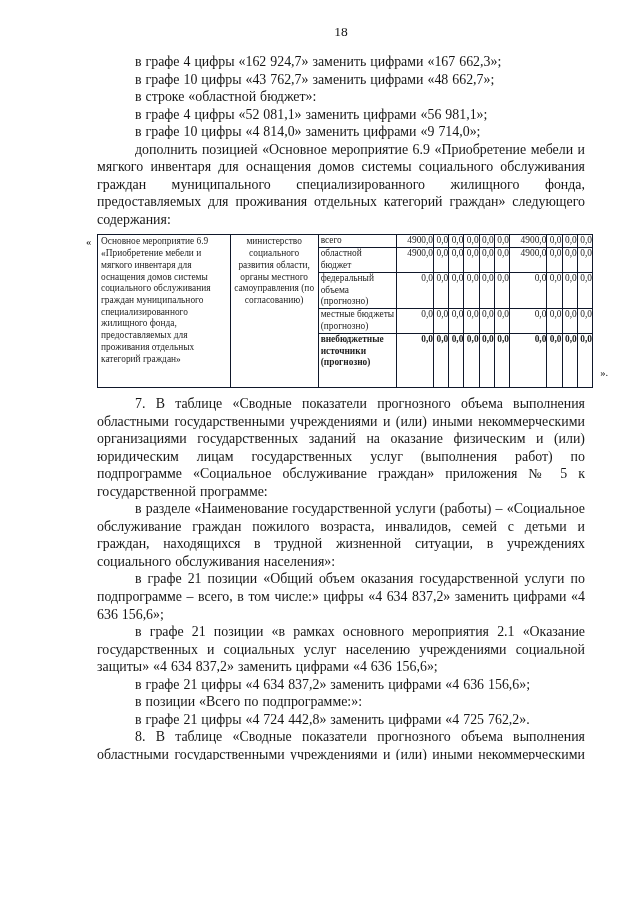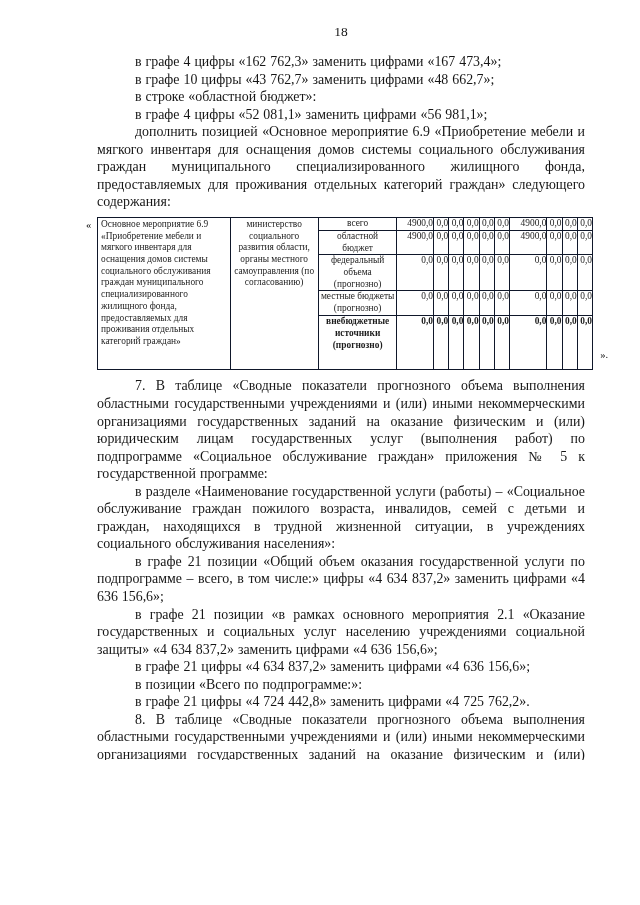--- a/index.html
+++ b/index.html
@@ -58,38 +58,39 @@
     line-height: 11.7px;
     color: #1d1d1d;
   }
   table.amend td {
     border: 1px solid #0f172a;
     vertical-align: top;
     overflow: hidden;
   }
   td.cell-activity { text-align: left; padding: 1px 2px 1px 3px; }
   td.cell-exec     { text-align: center; padding: 1px 2px; margin-top: 28px; }
-  td.cell-label    { text-align: center; padding: 0 1px 0 2px; }
+  td.cell-label    { text-align: left; padding: 0 1px 0 2px; }
   td.cell-val      { text-align: right; padding: 0; }
   tr.r-one  { height: 13px; }
   tr.r-two  { height: 25px; }
   tr.r-last { height: 54px; font-weight: bold; }
 </style>
 </head>
 <body>
 
 <div class="page">
   <div class="content">
 
     <div class="page-number">18</div>
 
-    <p class="body-par">в графе 4 цифры «162 762,3» заменить цифрами «167 473,4»;</p>
+    <p class="body-par">в графе 4 цифры «162 924,7» заменить цифрами «167 662,3»;</p>
     <p class="body-par">в графе 10 цифры «43 762,7» заменить цифрами «48 662,7»;</p>
     <p class="body-par">в строке «областной бюджет»:</p>
     <p class="body-par">в графе 4 цифры «52 081,1» заменить цифрами «56 981,1»;</p>
+    <p class="body-par">в графе 10 цифры «4 814,0» заменить цифрами «9 714,0»;</p>
     <p class="body-par">дополнить позицией «Основное мероприятие 6.9 «Приобретение мебели и мягкого инвентаря для оснащения домов системы социального обслуживания граждан муниципального специализированного жилищного фонда, предоставляемых для проживания отдельных категорий граждан» следующего содержания:</p>
 
     <div class="table-wrap">
       <span class="open-quote">«</span>
       <span class="close-quote">».</span>
 
       <table class="amend">
         <colgroup>
           <col style="width:131px">
             <col style="width:87px">

